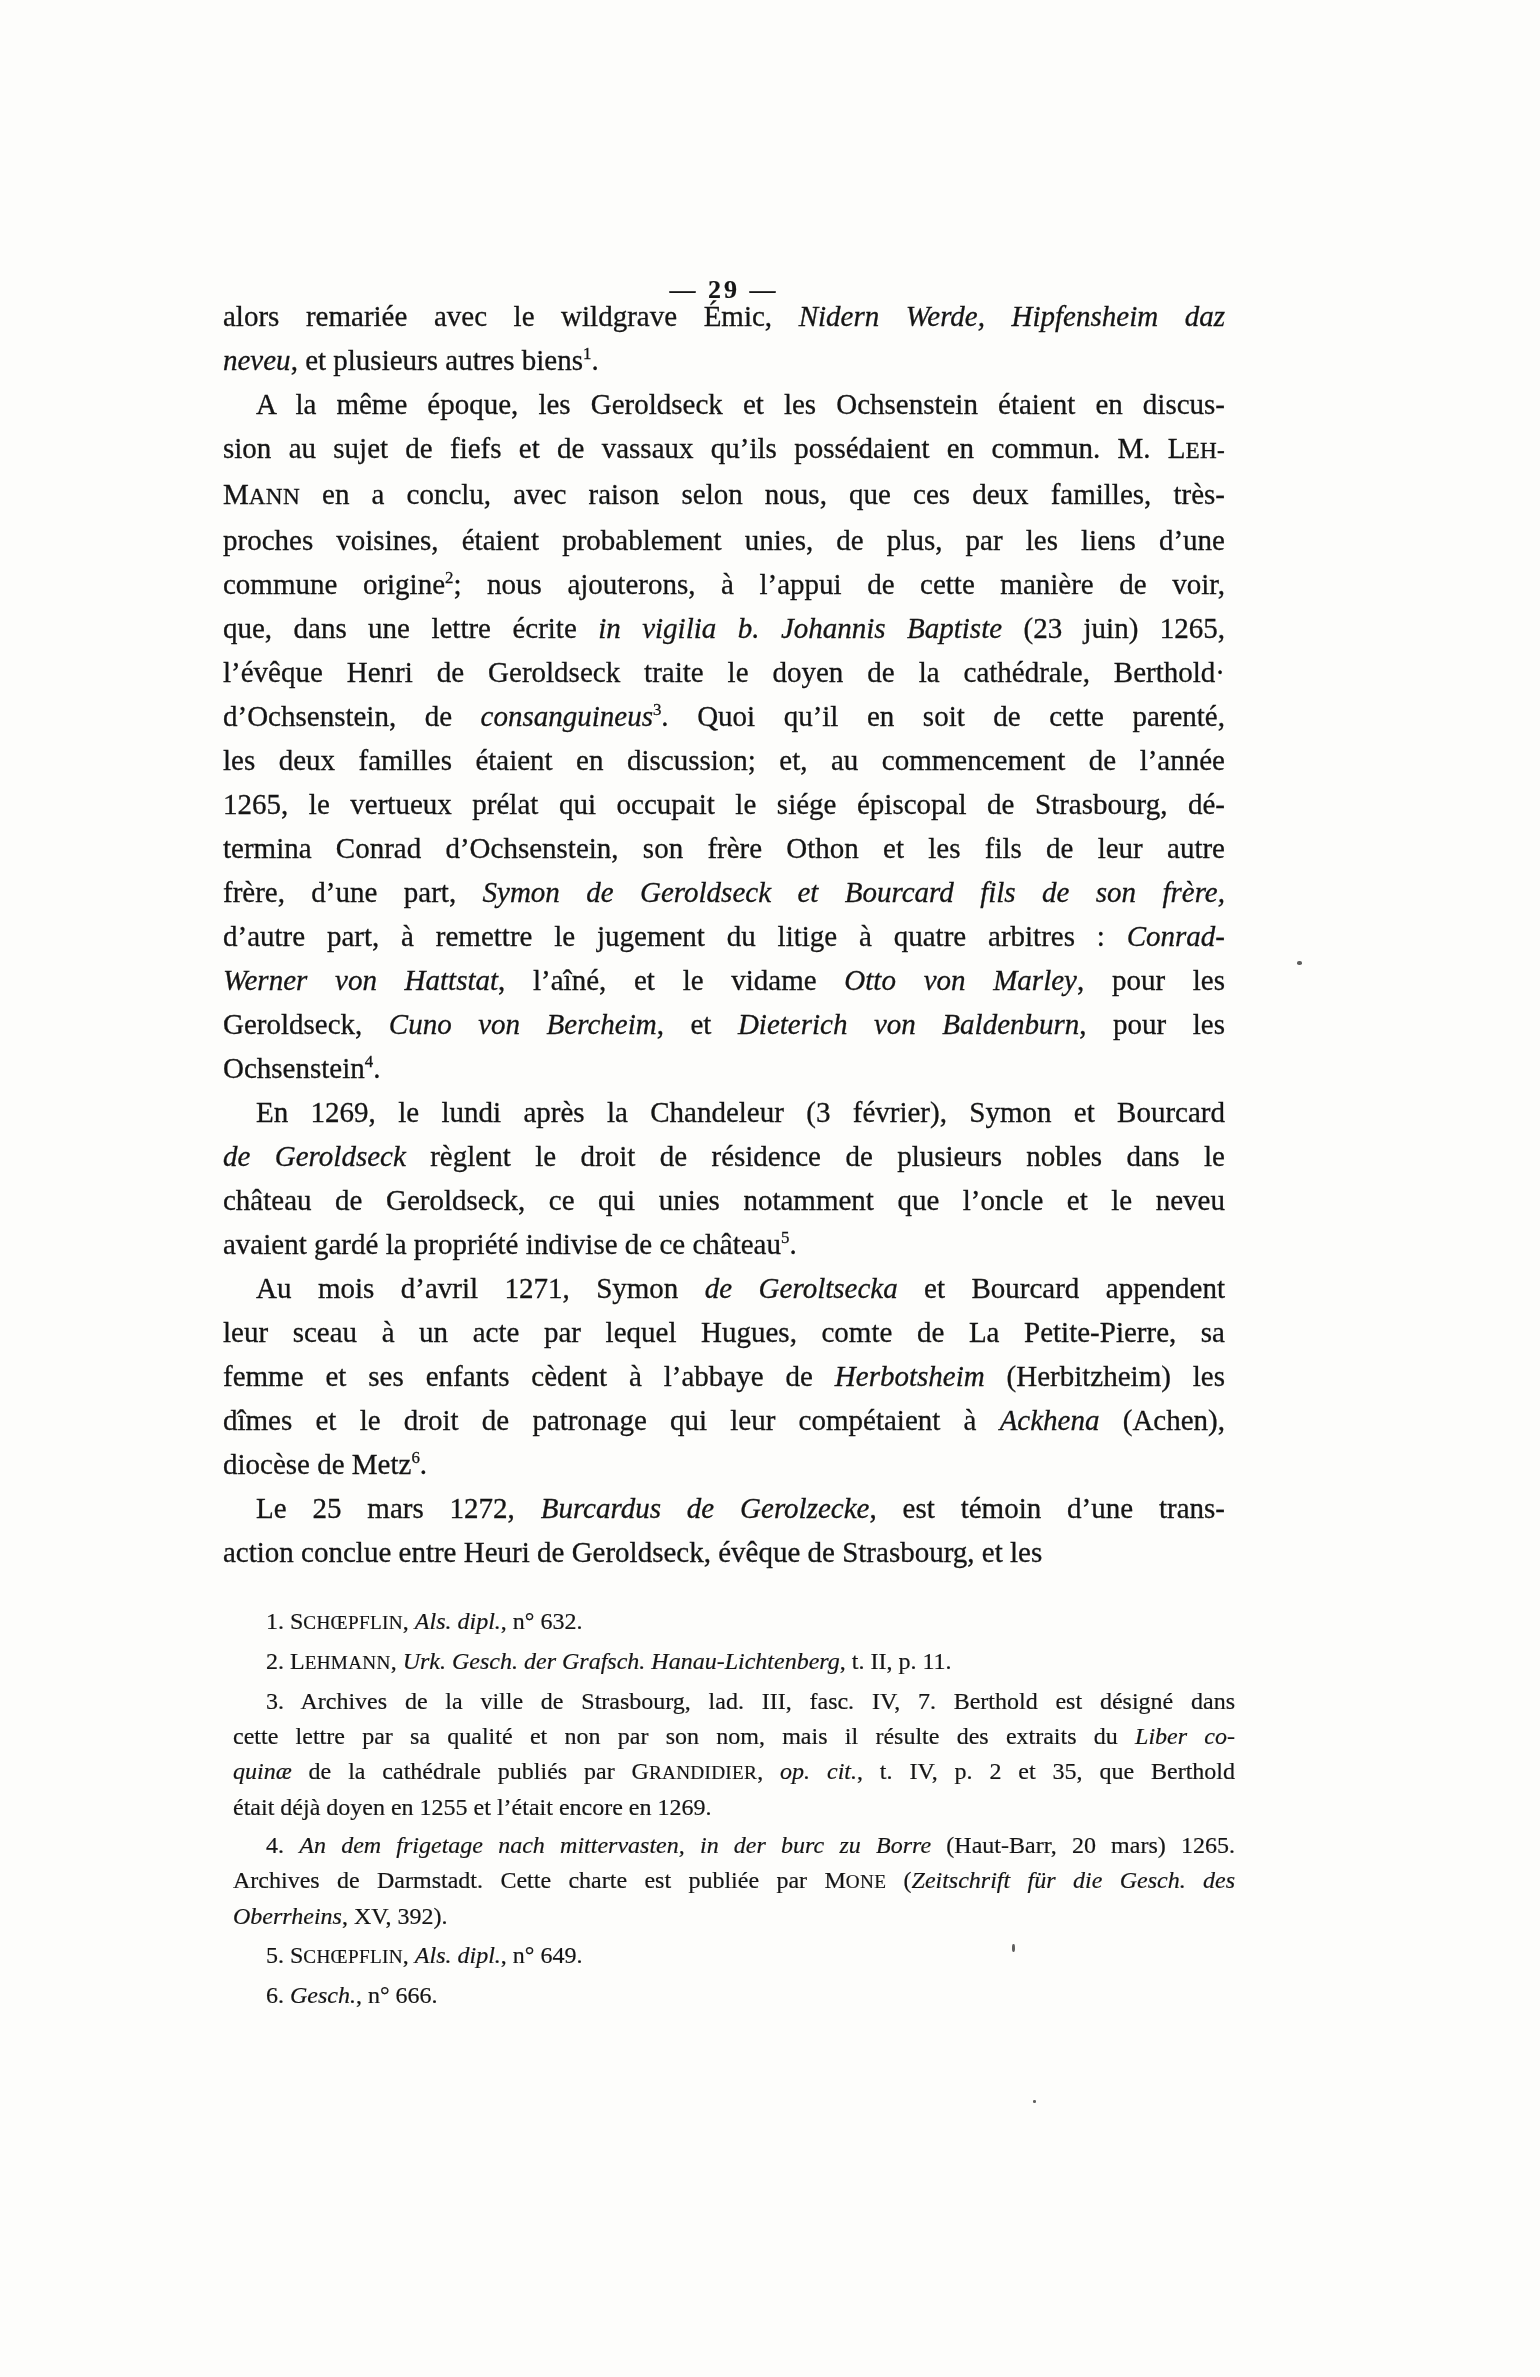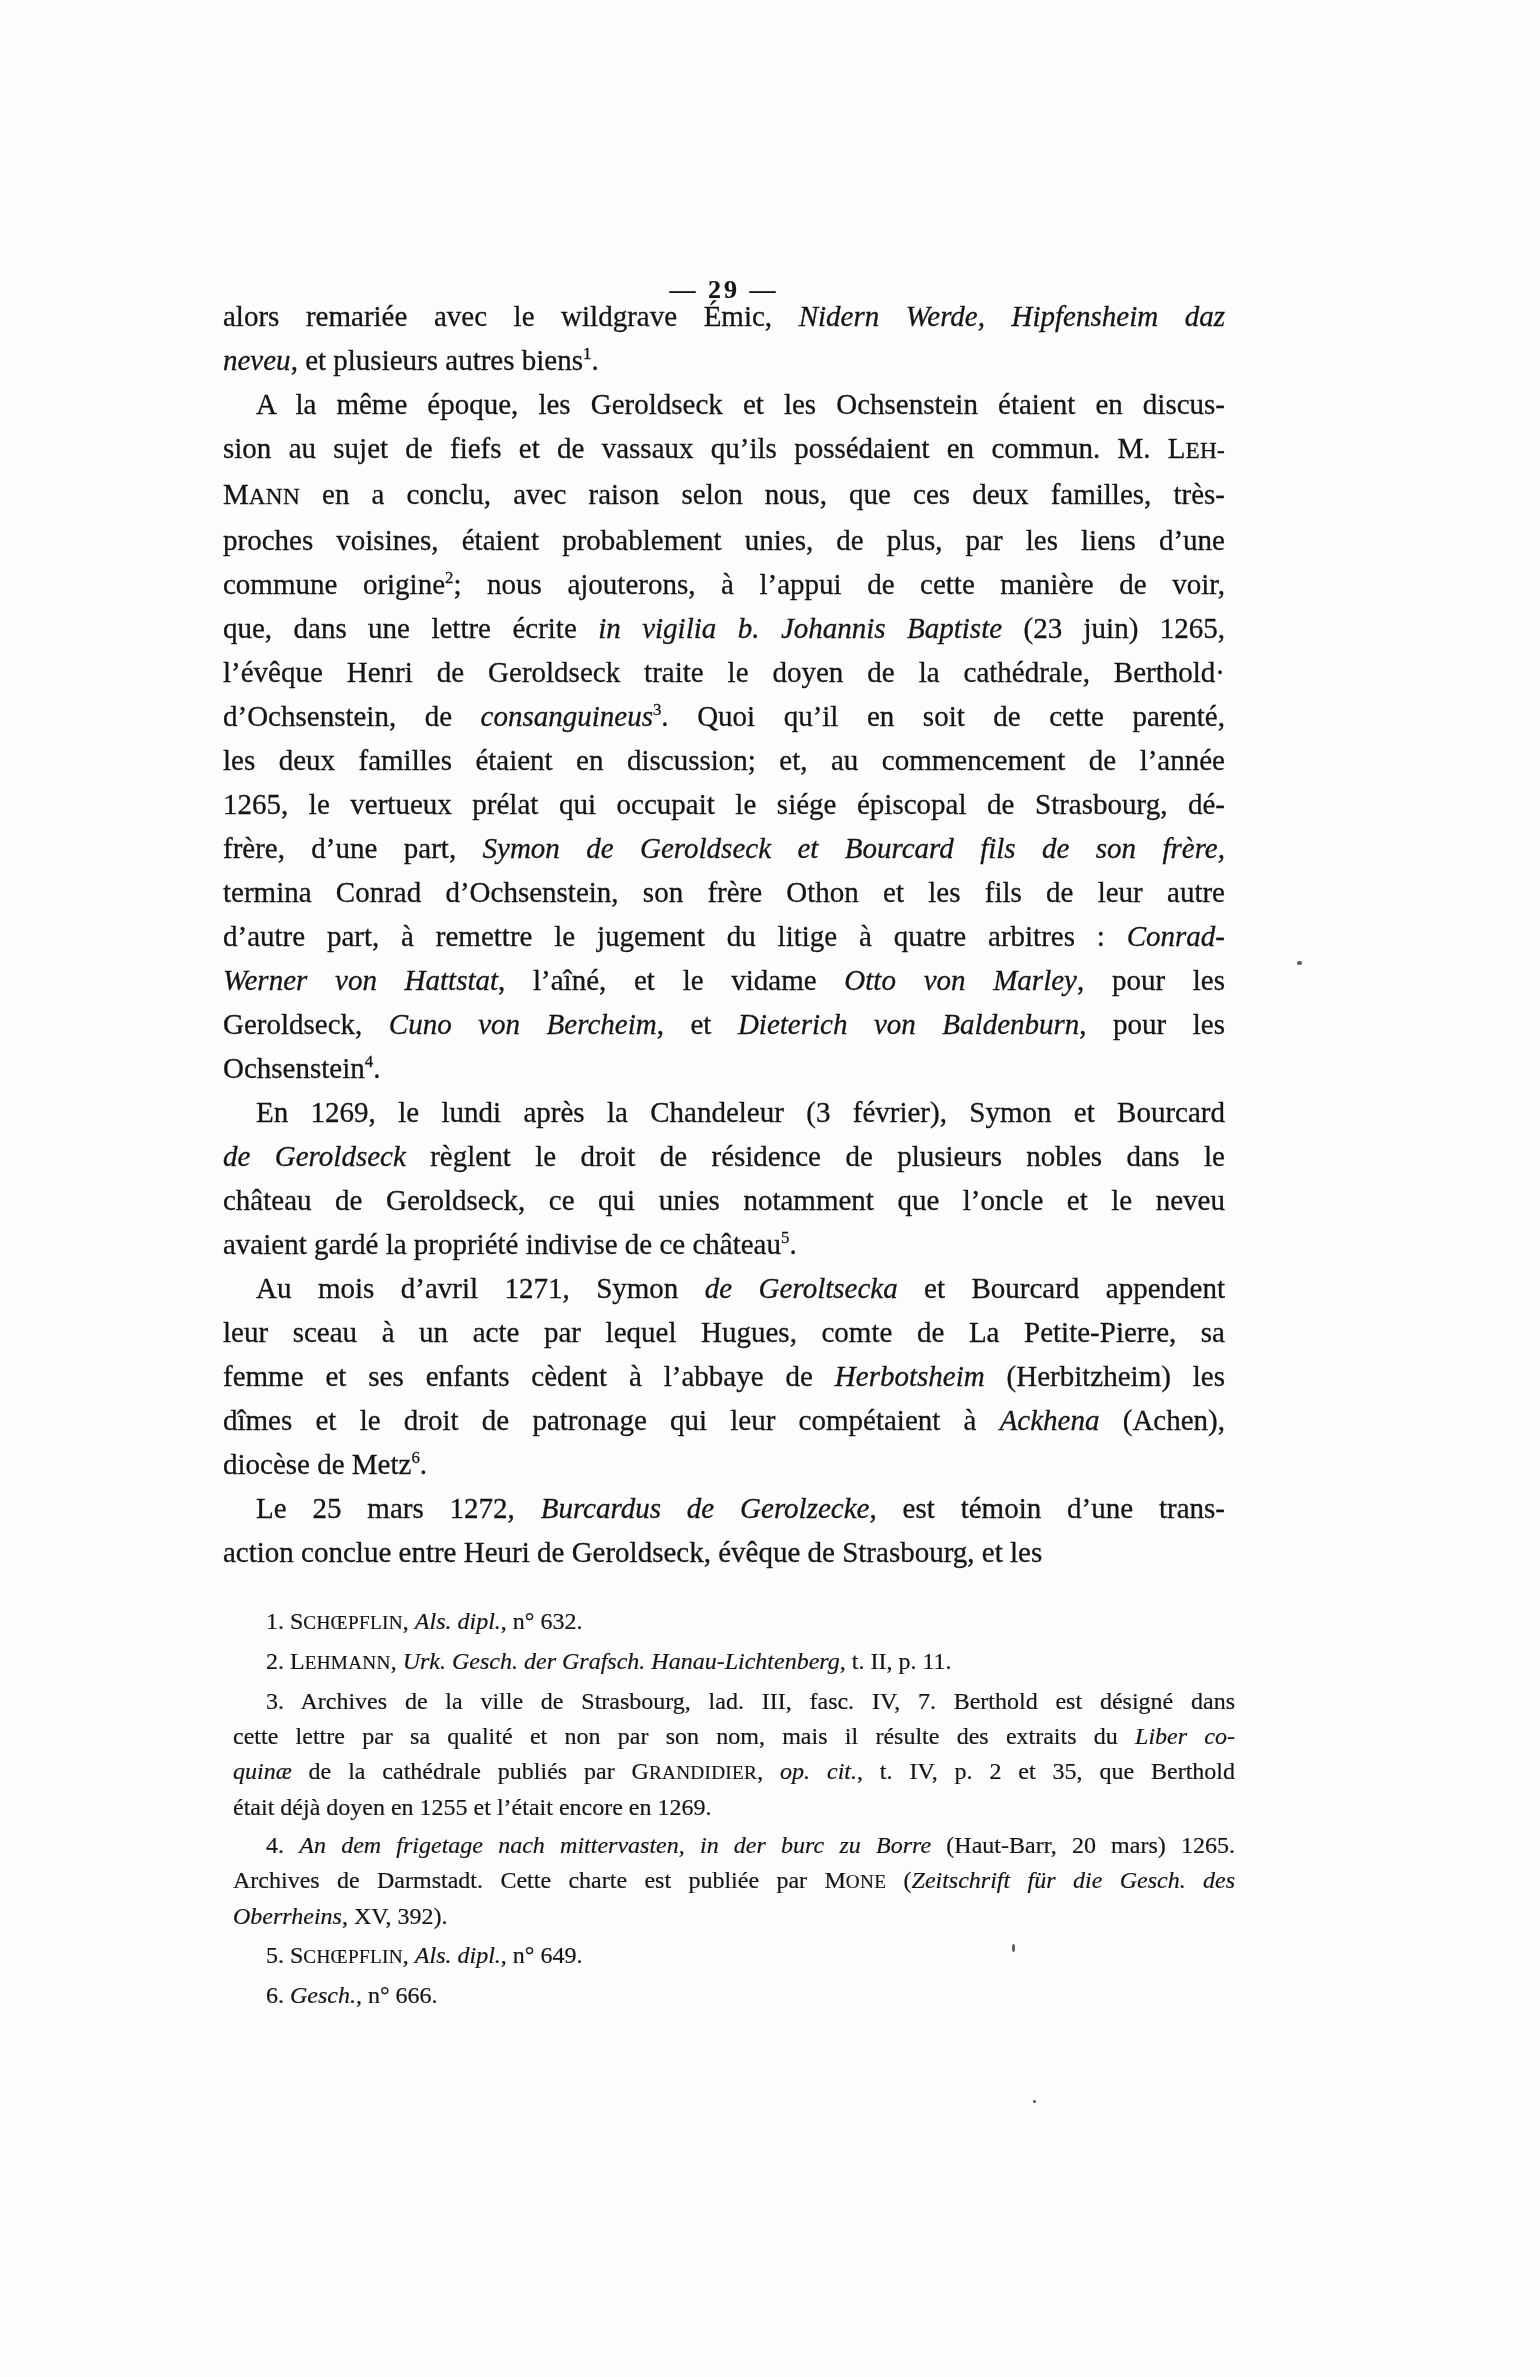--- a/index.html
+++ b/index.html
@@ -55,22 +55,22 @@
         <div class="line justify first-indent"><span>A la même époque, les Geroldseck et les Ochsenstein étaient en discus-</span></div>
         <div class="line justify"><span>sion au sujet de fiefs et de vassaux qu’ils possédaient en commun. M. L</span><span class="sc">eh-</span></div>
         <div class="line justify"><span>M</span><span class="sc">ann</span><span> en a conclu, avec raison selon nous, que ces deux familles, très-</span></div>
         <div class="line justify"><span>proches voisines, étaient probablement unies, de plus, par les liens d’une</span></div>
         <div class="line justify"><span>commune origine</span><span class="sup">2</span><span>; nous ajouterons, à l’appui de cette manière de voir,</span></div>
         <div class="line justify"><span>que, dans une lettre écrite </span><span class="i">in vigilia b. Johannis Baptiste</span><span> (23 juin) 1265,</span></div>
         <div class="line justify"><span>l’évêque Henri de Geroldseck traite le doyen de la cathédrale, Berthold·</span></div>
         <div class="line justify"><span>d’Ochsenstein, de </span><span class="i">consanguineus</span><span class="sup">3</span><span>. Quoi qu’il en soit de cette parenté,</span></div>
         <div class="line justify"><span>les deux familles étaient en discussion; et, au commencement de l’année</span></div>
         <div class="line justify"><span>1265, le vertueux prélat qui occupait le siége épiscopal de Strasbourg, dé-</span></div>
+        <div class="line justify"><span>termina Conrad d’Ochsenstein, son frère Othon et les fils de leur autre</span></div>
         <div class="line justify"><span>frère, d’une part, </span><span class="i">Symon de Geroldseck et Bourcard fils de son frère,</span></div>
-        <div class="line justify"><span>termina Conrad d’Ochsenstein, son frère Othon et les fils de leur autre</span></div>
         <div class="line justify"><span>d’autre part, à remettre le jugement du litige à quatre arbitres : </span><span class="i">Conrad-</span></div>
         <div class="line justify"><span class="i">Werner von Hattstat</span><span>, l’aîné, et le vidame </span><span class="i">Otto von Marley</span><span>, pour les</span></div>
         <div class="line justify"><span>Geroldseck, </span><span class="i">Cuno von Bercheim</span><span>, et </span><span class="i">Dieterich von Baldenburn</span><span>, pour les</span></div>
         <div class="line left"><span>Ochsenstein</span><span class="sup">4</span><span>.</span></div>
       </div>
       <div class="para">
         <div class="line justify first-indent"><span>En 1269, le lundi après la Chandeleur (3 février), Symon et Bourcard</span></div>
         <div class="line justify"><span class="i">de Geroldseck</span><span> règlent le droit de résidence de plusieurs nobles dans le</span></div>
         <div class="line justify"><span>château de Geroldseck, ce qui unies notamment que l’oncle et le neveu</span></div>
         <div class="line left"><span>avaient gardé la propriété indivise de ce château</span><span class="sup">5</span><span>.</span></div>

